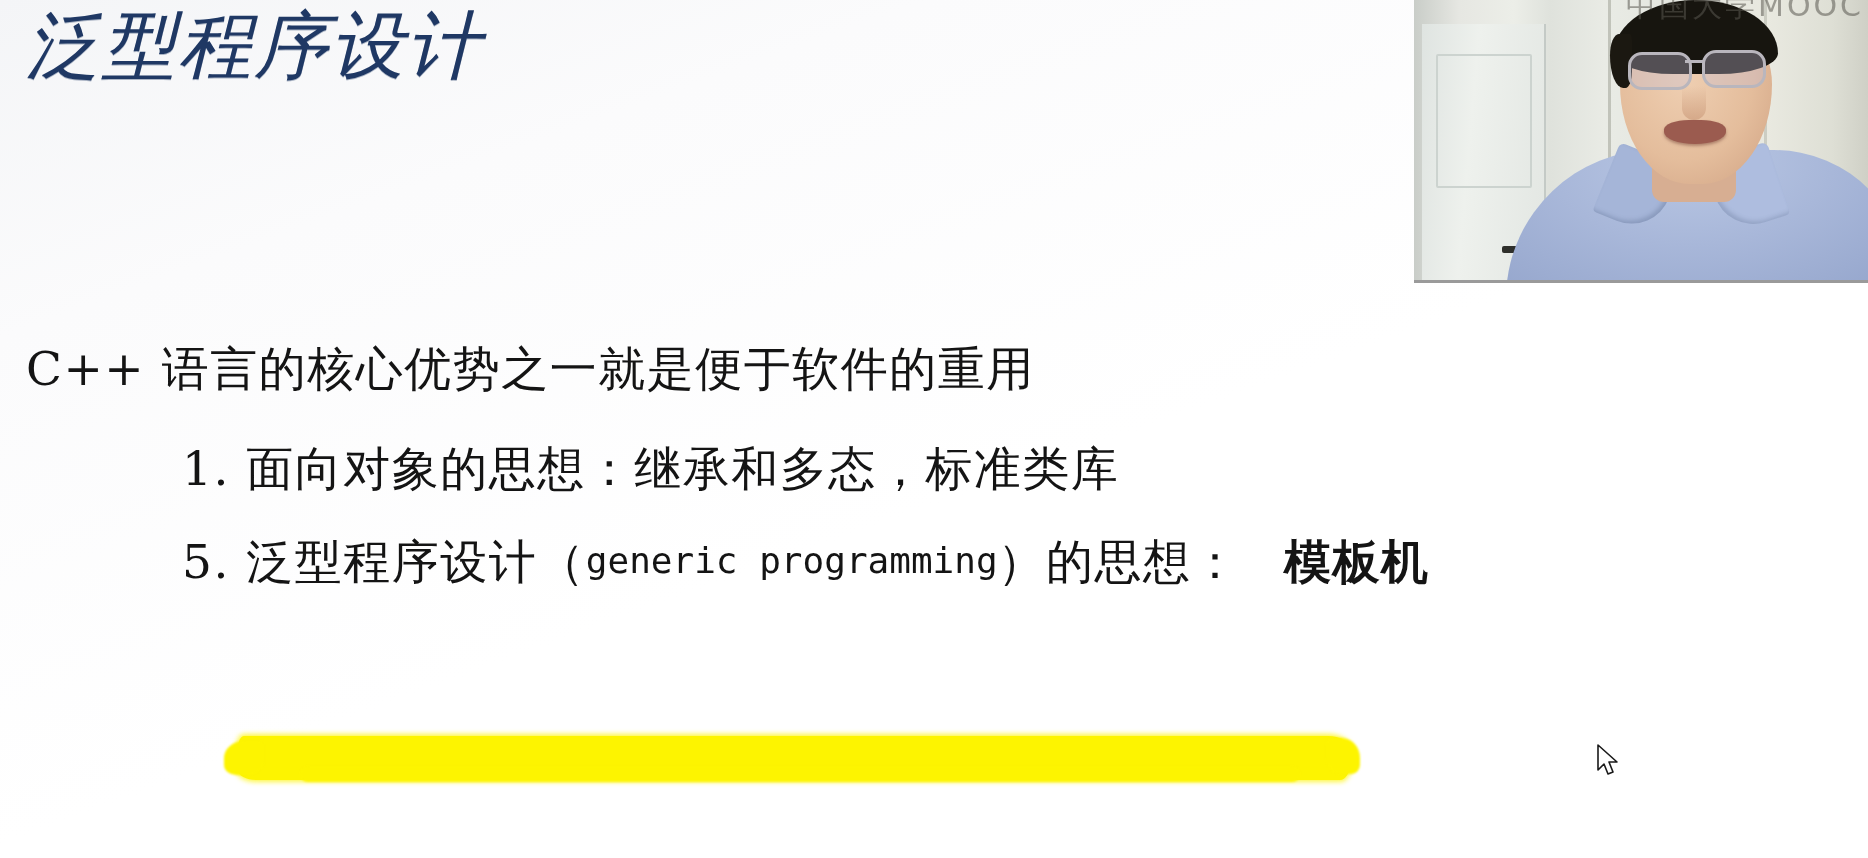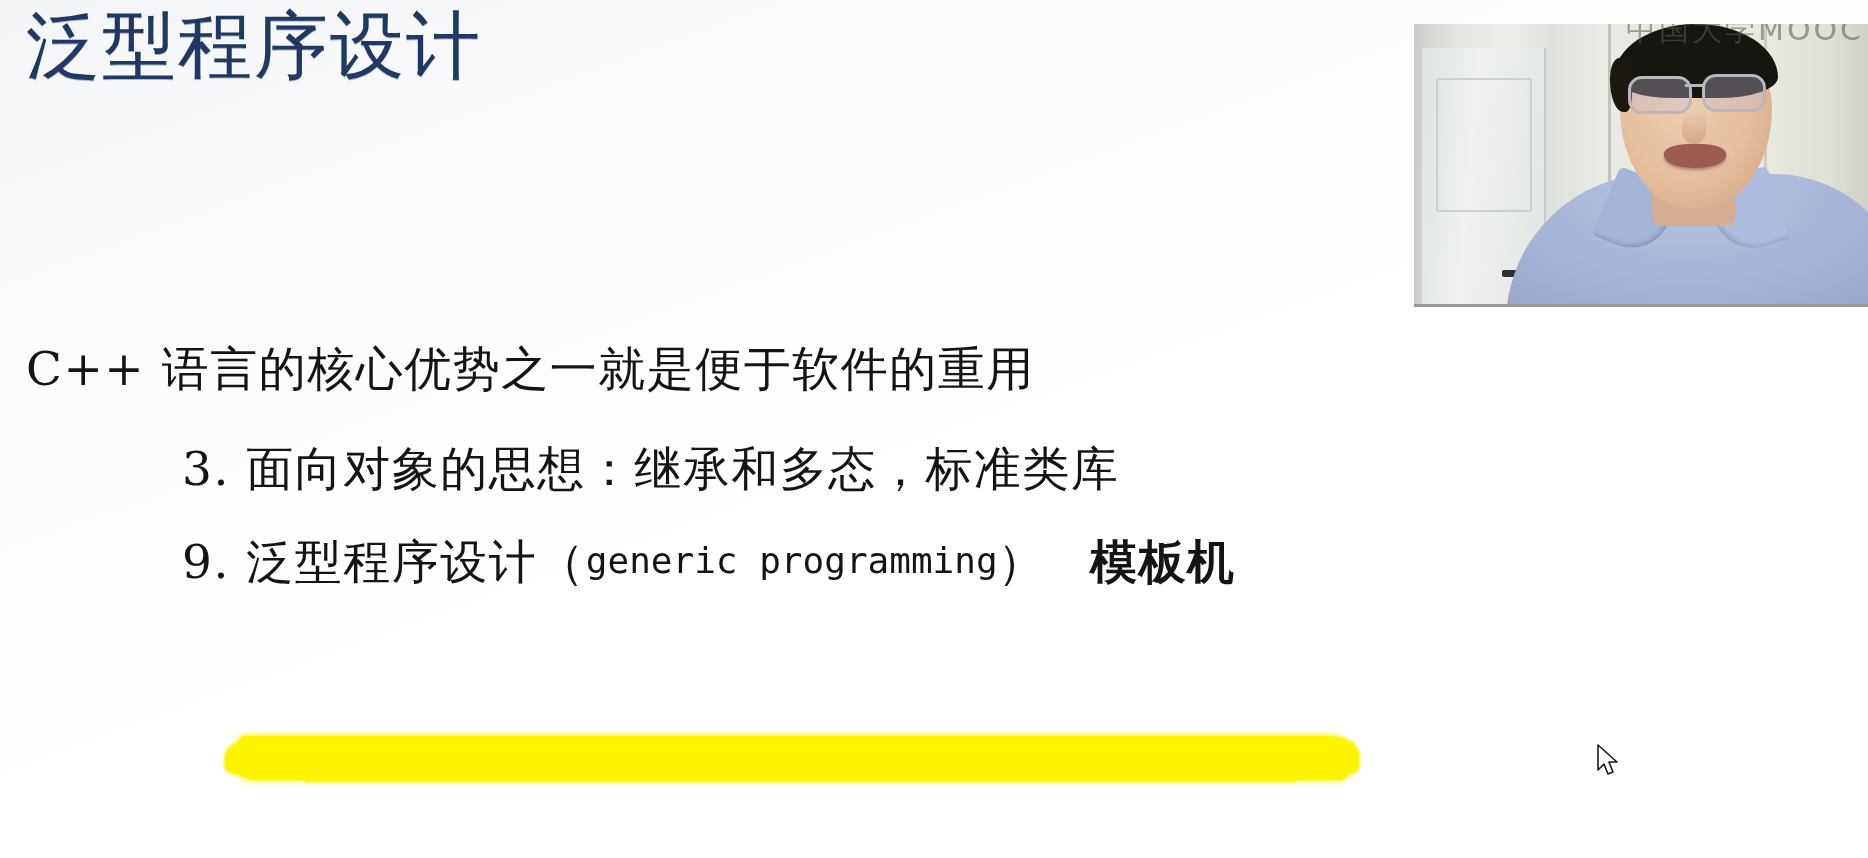--- a/index.html
+++ b/index.html
@@ -28,20 +28,21 @@
     left: 26px;
     top: 4px;
     font-family: "DejaVu Sans", "Liberation Sans", sans-serif;
     font-size: 74px;
     line-height: 1.12;
     font-weight: 400;
     color: #1f3864;
     letter-spacing: 2px;
     white-space: nowrap;
     text-shadow: 0 1px 0 rgba(31,56,100,0.35);
+    font-style: italic;
   }
 
   
   #body-block {
     position: absolute;
     left: 0;
     top: 318px;
     width: 1868px;
   }
 
@@ -128,21 +129,20 @@
   #webcam {
     position: absolute;
     left: 1414px;
     top: 0px;
     width: 454px;
     height: 280px;
     overflow: hidden;
     background: #d8d9d3;
     border-bottom: 3px solid #9a9a9a;
     z-index: 10;
-    margin-top: 24px;
   }
   #webcam-bg {
     position: absolute;
     inset: 0;
     background:
       linear-gradient(90deg,
         #c9cdc8 0%,
         #e6e7e2 10%,
         #eceee8 22%,
         #dfe2dc 30%,
@@ -348,28 +348,29 @@
   <div id="highlight-stroke-2"></div>
 
   <div id="body-block">
 
     <div class="body-line">
       <span class="seg">C++ 语言的核心优势之一就是便于软件的重用</span>
     </div>
 
 
     <div class="body-line indent">
-      <span class="seg">3. 面向对象的思想：继承和多态，标准类库</span>
+      <span class="seg">1. 面向对象的思想：继承和多态，标准类库</span>
     </div>
 
     <div class="body-line indent tight">
-      <span class="seg">9. 泛型程序设计</span>
+      <span class="seg">5. 泛型程序设计</span>
         <span class="seg">（</span>
         <span class="seg mono">generic programming</span>
         <span class="seg">）</span>
+        <span class="seg">的思想：</span>
         <span class="seg" style="padding-left:44px;font-weight:bold;">模板机</span>
     </div>
 
 
   </div>
 
   <div id="webcam">
     <div id="webcam-bg"></div>
     <div id="webcam-seam"></div>
     <div id="webcam-seam2"></div>

